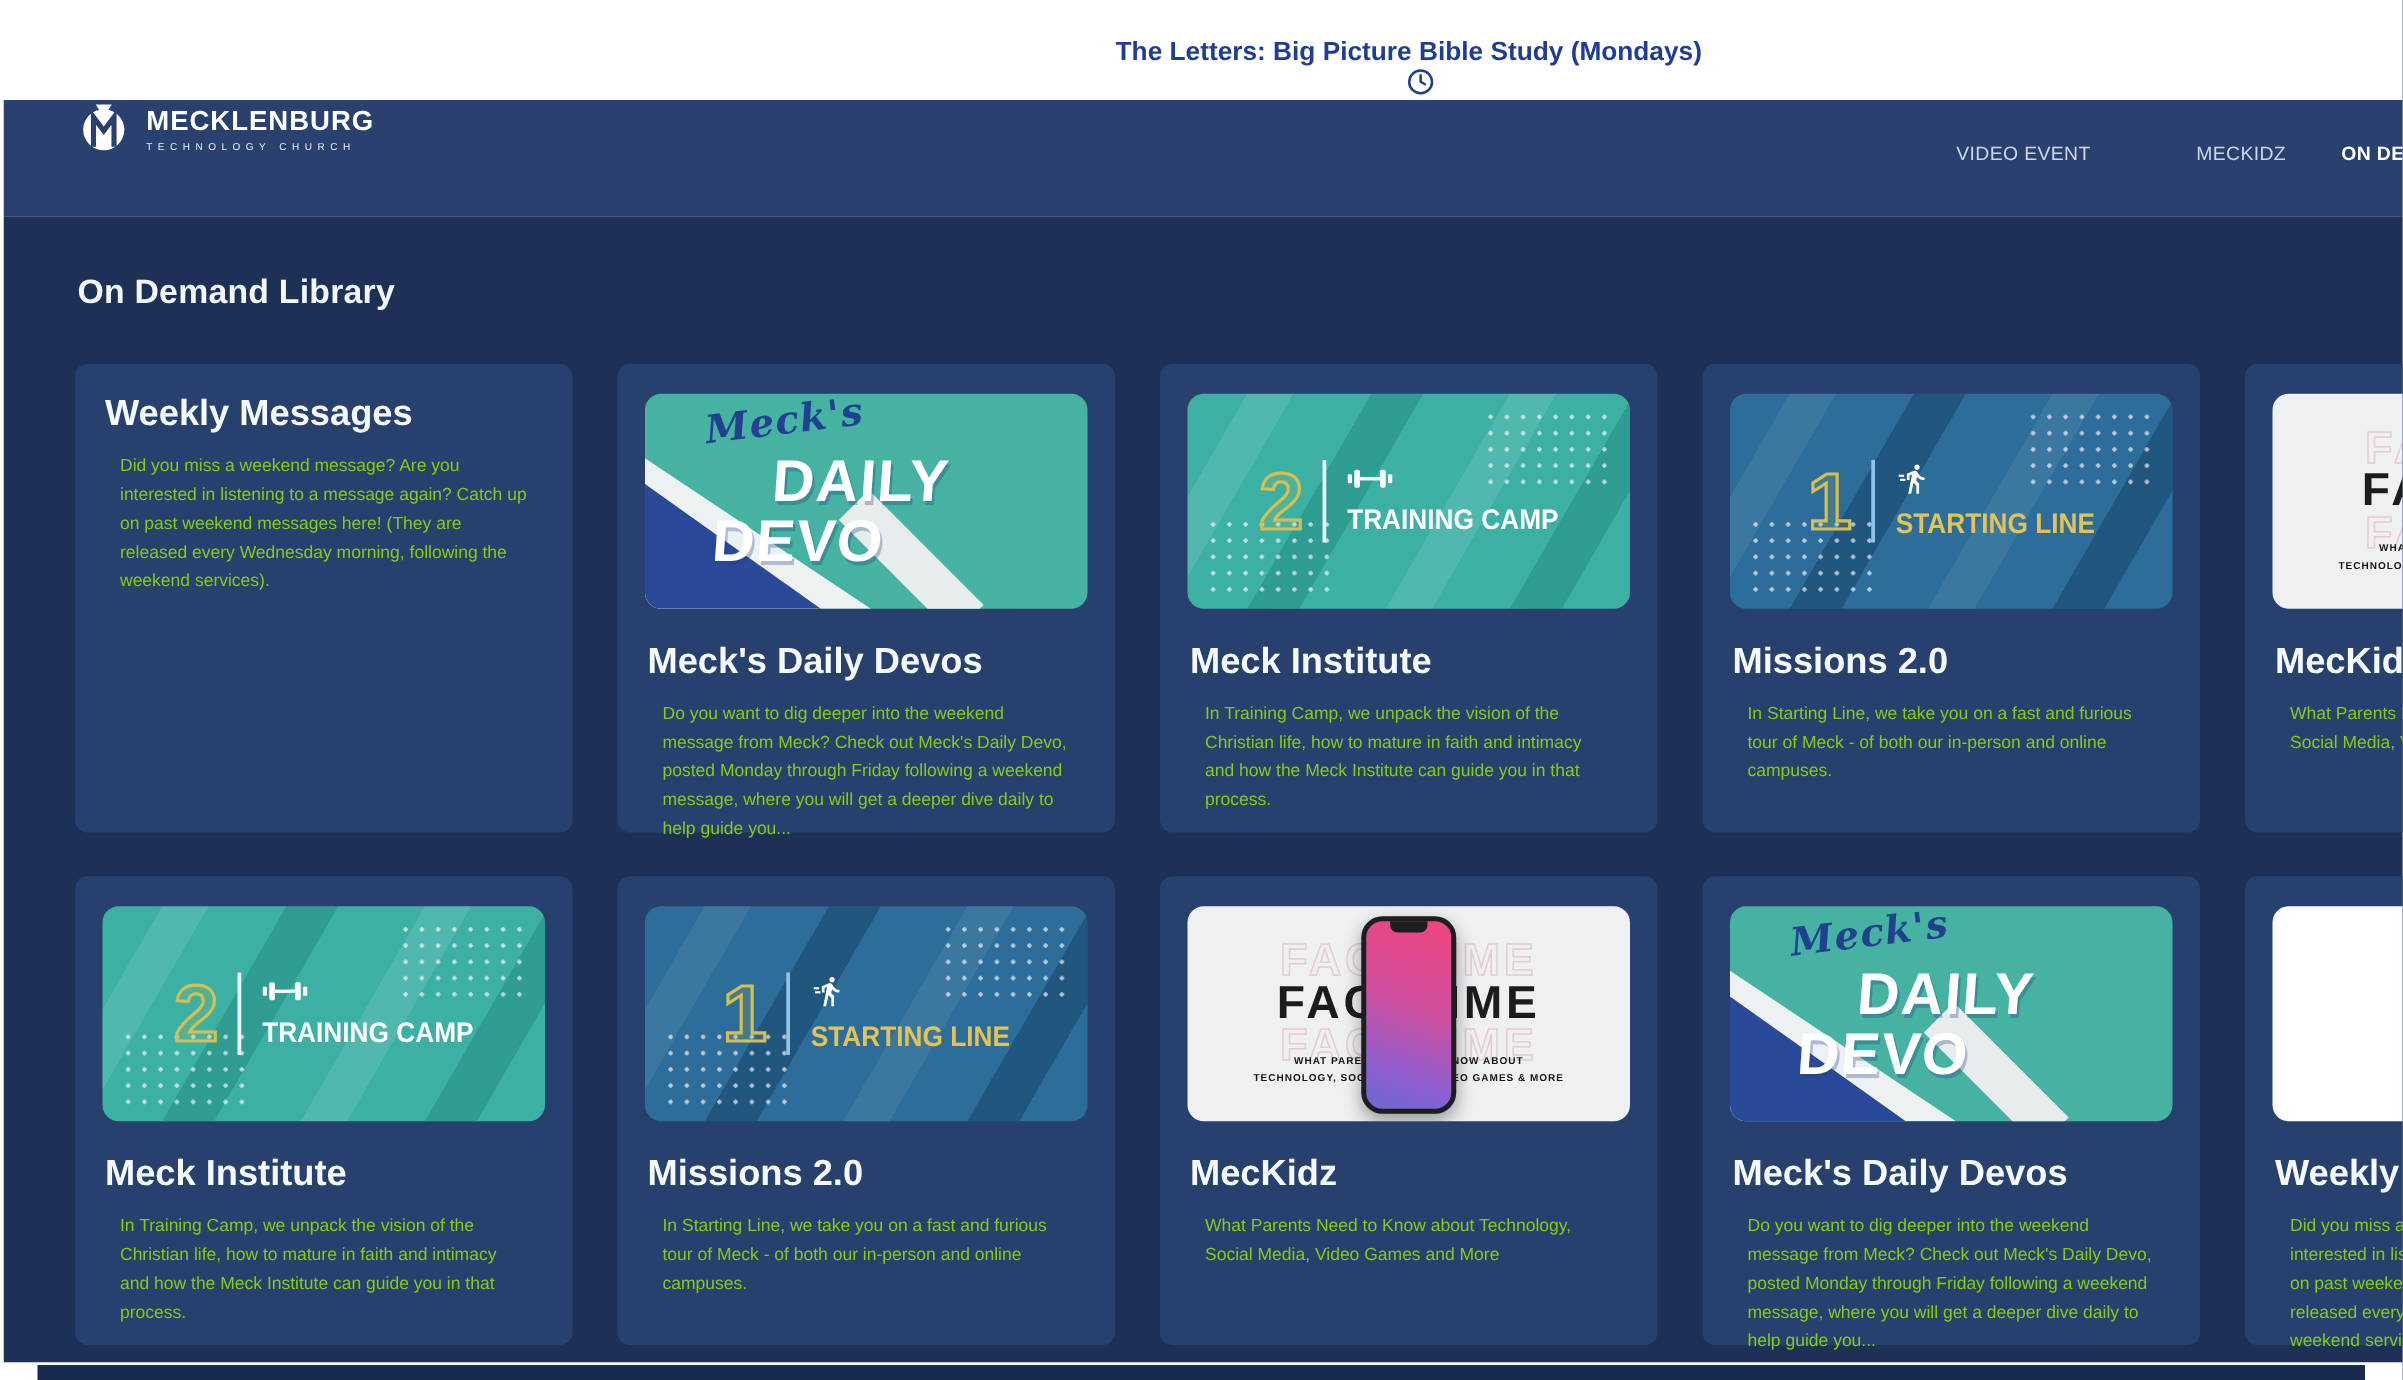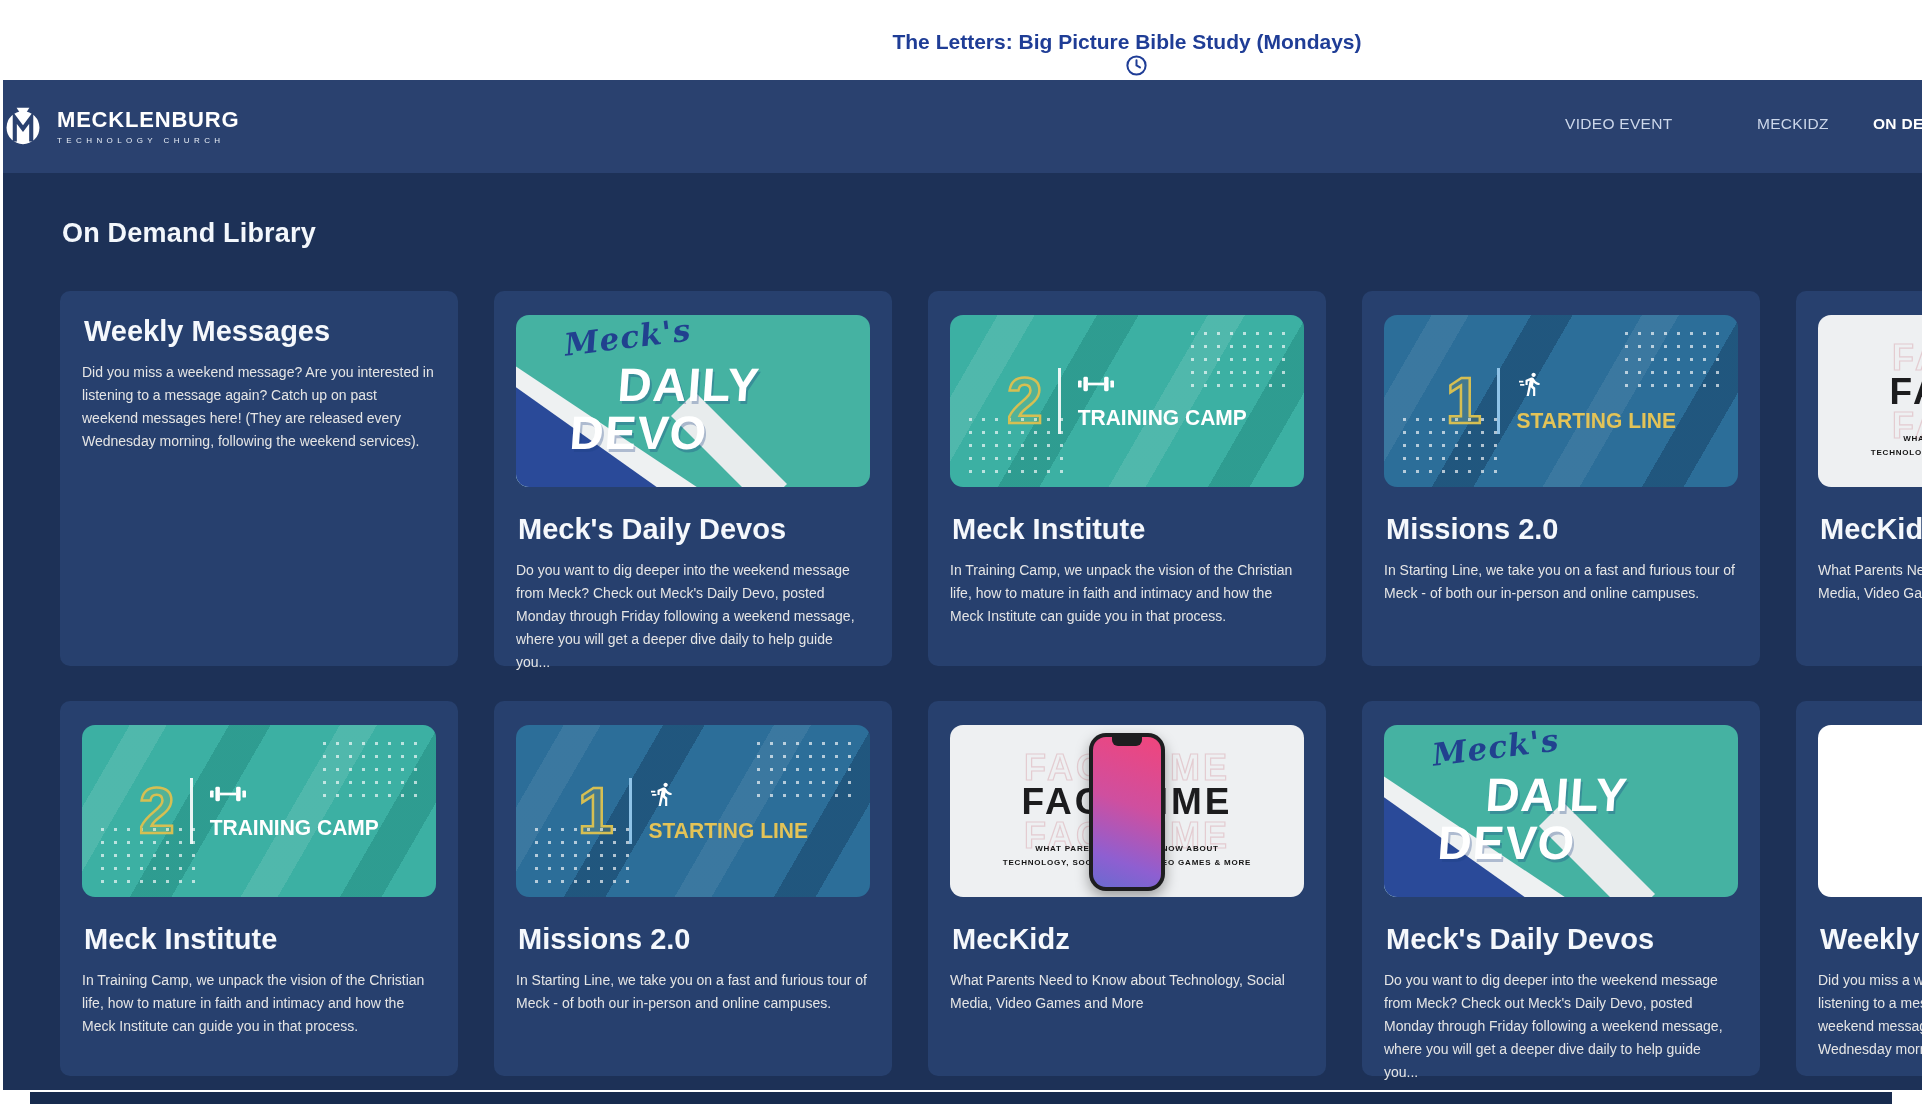--- a/index.html
+++ b/index.html
@@ -18,21 +18,21 @@
   }
   .topbar-inner { display: flex; align-items: center; transform: translateX(166px); flex-direction: column; }
   .next-event-label { font-size: 20px; font-weight: 600; color: #2b4da0; margin-right: 14px; }
   .event-title { font-size: 21px; font-weight: 700; color: #1f3d96; margin-top: 26px; }
   .clock-wrap { margin-left: 28px; margin-right: 9px; display: flex; align-items: center; }
   .event-time { font-size: 20px; font-weight: 700; color: #1f3d96; white-space: nowrap; }
 
   
   .navbar {
     position: relative; height: 93px; background: #2a416f;
-    display: flex; align-items: center; 
+    display: flex; align-items: flex-start; padding-left: 60px;
   }
   .brand { display: flex; align-items: center; gap: 11px; cursor: pointer; }
   .brand-text { display: flex; flex-direction: column; }
   .brand-name { color: #ffffff; font-size: 22px; font-weight: 700; letter-spacing: 0.8px; line-height: 1.1; }
   .brand-sub { color: #e8eef7; font-size: 8px; font-weight: 400; letter-spacing: 4.4px; margin-top: 3px; }
   .nav-link {
     position: absolute; top: 11px; height: 66px; display: flex; align-items: center;
     color: #ccd7ea; font-size: 15.5px; font-weight: 500; letter-spacing: 0.3px;
     white-space: nowrap; cursor: pointer;
   }
@@ -51,21 +51,21 @@
 
   .card {
     width: 398px; height: 375px; background: #27406e; border-radius: 10px;
     padding: 24px 22px; cursor: pointer; flex-shrink: 0;
   }
   .thumb {
     position: relative; width: 354px; height: 172px; border-radius: 13px;
     overflow: hidden; margin-bottom: 26px;
   }
   .card-title { color: #f5f8fc; font-size: 29px; font-weight: 700; margin: 0 2px 13px 2px; }
-  .card-desc { color: #e5e5e5; font-size: 14px; line-height: 1.64; margin: 0 0; }
+  .card-desc { color: #84cc16; font-size: 14px; line-height: 1.64; margin: 0 14px; }
 
   
   .thumb-weekly, .thumb-weekly_plain { background: #ffffff; display: flex; flex-direction: column; align-items: center; justify-content: center; }
   .wm-line { color: #274a9e; font-size: 16px; font-weight: 700; letter-spacing: 5px; line-height: 1.35; }
   .wm-tagline { color: #9aa0ab; font-size: 9.5px; letter-spacing: 3px; margin-top: 4px; }
   .m-logo { margin-bottom: 6px; }
 
   
   .thumb-devo { background: #45b2a2; }
   .thumb-devo::before {

